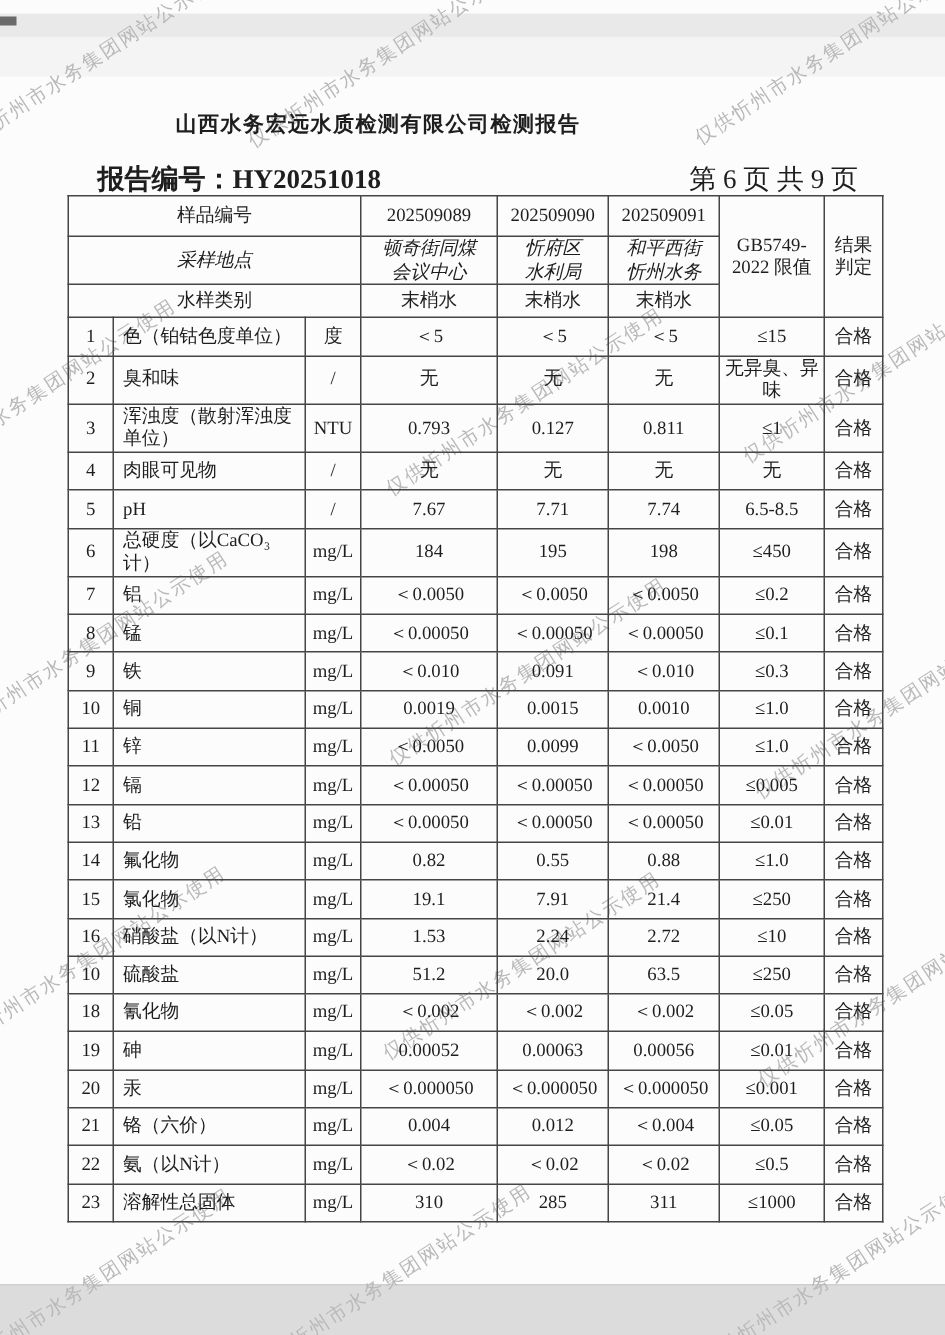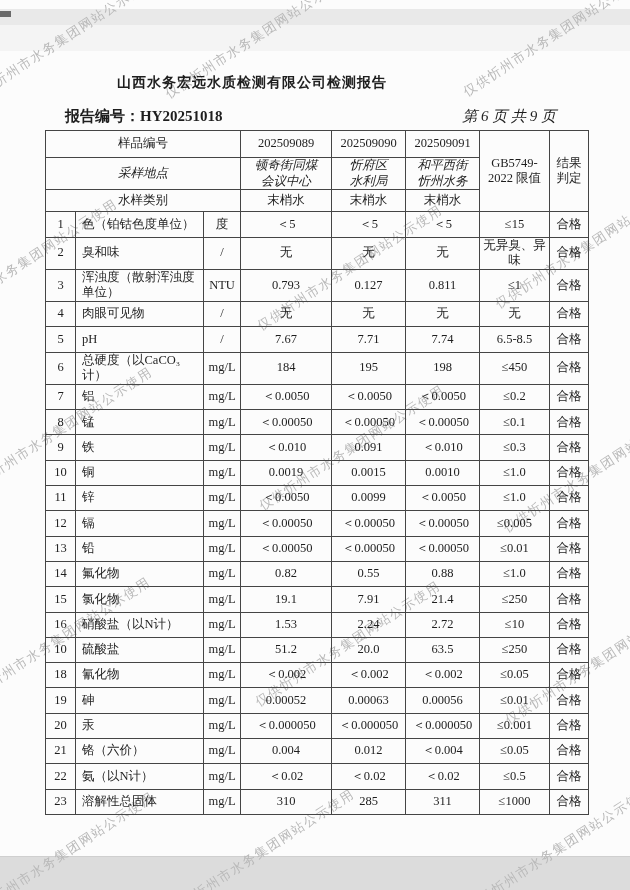--- a/index.html
+++ b/index.html
@@ -21,23 +21,23 @@
     transform:translate(-50%,-50%) rotate(-33deg);
     font-size:13px; color:#b9b9b9; letter-spacing:1.5px;
     white-space:nowrap; pointer-events:none;
   }
 
   
   .title {
     position:absolute; top:74px; left:0; width:504px; z-index:3;
     text-align:center; font-size:14px; font-weight:bold; letter-spacing:1px;
   }
-  .meta { position:absolute; top:107px; left:45px; width:543px; height:18px; z-index:3; font-size:15px; }
+  .meta { position:absolute; top:107px; left:45px; width:543px; height:18px; z-index:3; font-size:18px; }
   .report-line { position:absolute; left:20px; top:0; font-weight:600; }
-  .page-info   { position:absolute; right:32px; top:0;font-style:italic; }
+  .page-info   { position:absolute; right:16px; top:0; }
 
   table.report {
     position:absolute; left:45px; top:130px; width:543px; z-index:3;
     border-collapse:collapse; table-layout:fixed;
   }
   .report th, .report td {
     border:1px solid #454545;
     font-weight:normal; font-size:12.5px; line-height:1.25;
     text-align:center; vertical-align:middle;
     padding:0; overflow:hidden;

